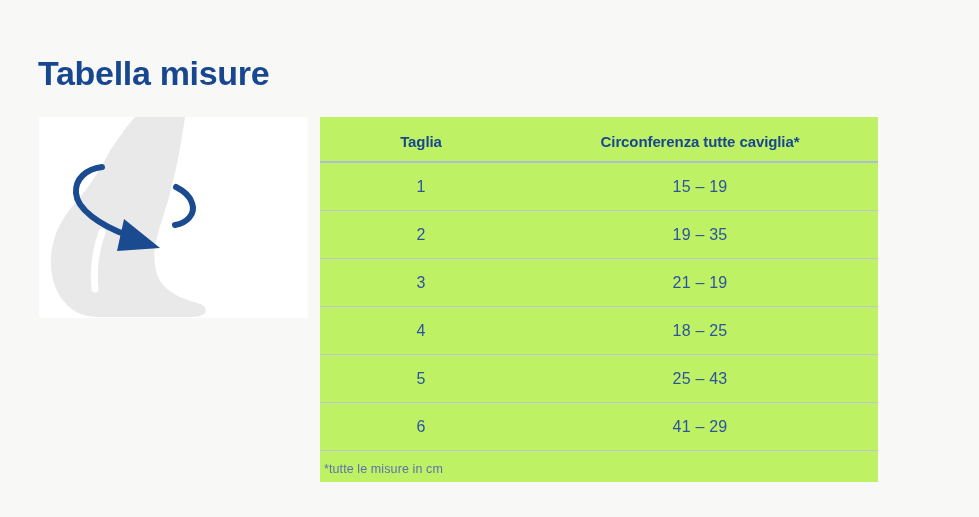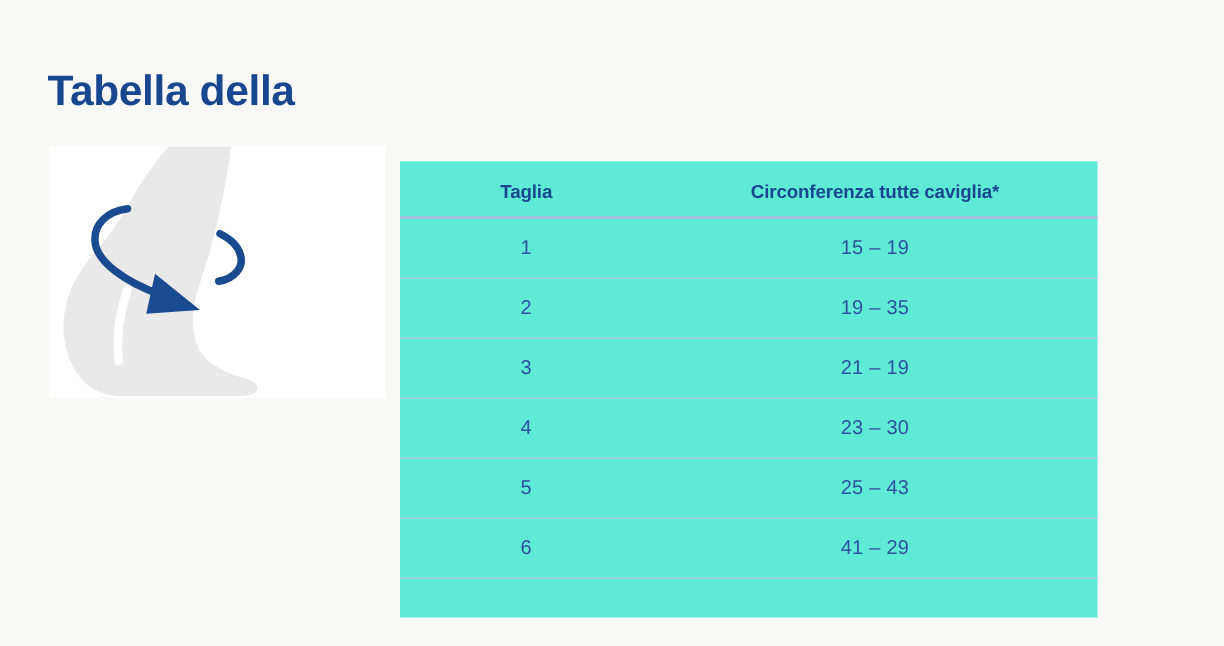--- a/index.html
+++ b/index.html
@@ -44,24 +44,24 @@
     overflow: hidden;
   }
   .illustration-panel svg {
     display: block;
   }
 
   
   .table-card {
     position: absolute;
     left: 320px;
-    top: 129px;
+    top: 117px;
     width: 558px;
     height: 365px;
-    background: #5eead4;
+    background: #bef264;
     box-sizing: border-box;
     padding: 0;
   }
 
   .size-table {
     width: 100%;
     border-collapse: collapse;
     table-layout: fixed;
   }
 
@@ -96,21 +96,21 @@
     padding: 11px 0 0 4px;
     letter-spacing: 0.1px;
     white-space: nowrap;
   }
 </style>
 </head>
 <body>
 
 <div id="page-root">
 
-  <h1 class="page-title">Tabella della</h1>
+  <h1 class="page-title">Tabella misure</h1>
 
   <div class="illustration-panel">
     <svg width="269" height="201" viewBox="0 0 269 201" xmlns="http://www.w3.org/2000/svg">
 
       <g>
         <path d="M 96 0
                  L 146 0
                  C 142 28, 137 54, 131 76
                  C 126 96, 119 112, 116 130
                  C 114 146, 117 160, 124 168
@@ -164,27 +164,28 @@
         <tr>
           <td>2</td>
           <td>19 – 35</td>
         </tr>
         <tr>
           <td>3</td>
           <td>21 – 19</td>
         </tr>
         <tr>
           <td>4</td>
-          <td>23 – 30</td>
+          <td>18 – 25</td>
         </tr>
         <tr>
           <td>5</td>
           <td>25 – 43</td>
         </tr>
         <tr>
           <td>6</td>
           <td>41 – 29</td>
         </tr>
       </tbody>
     </table>
+    <div class="table-footnote">*tutte le misure in cm</div>
   </div>
 
 </div>
 
 </body></html>

